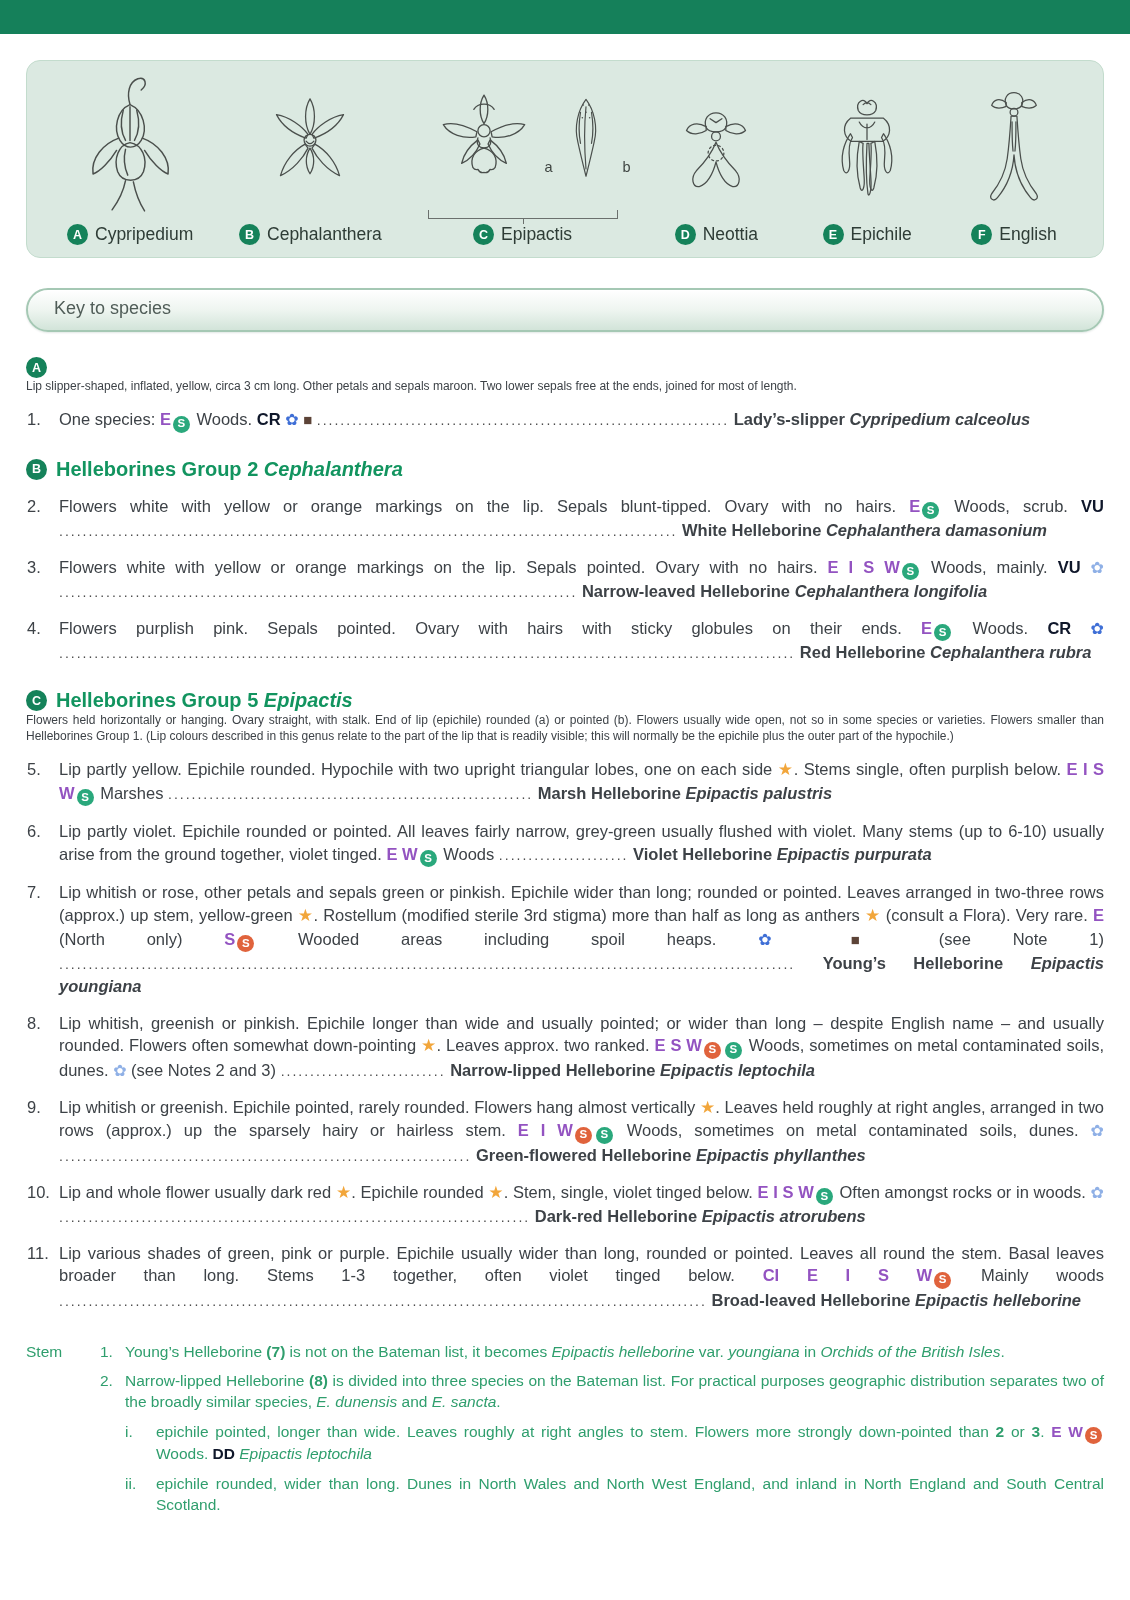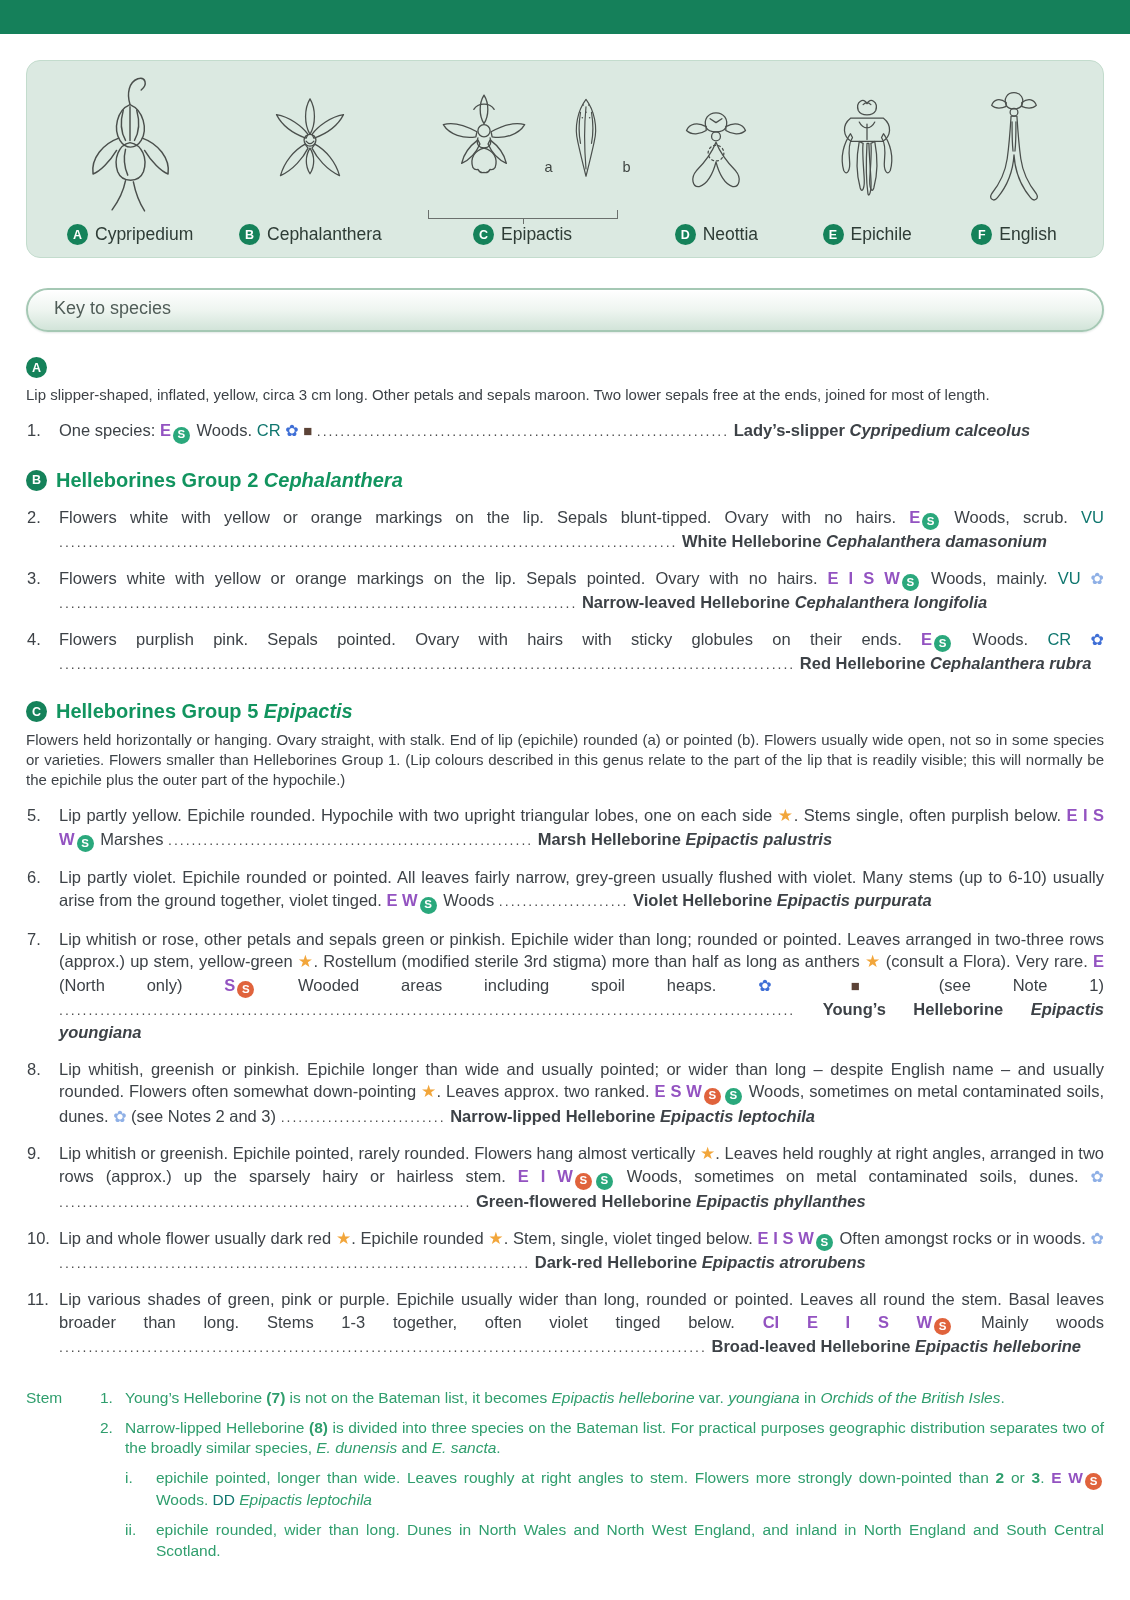--- a/index.html
+++ b/index.html
@@ -21,25 +21,25 @@
   .ab{position:absolute;right:-13px;bottom:32px;font-size:14.5px;color:#3f4542}
   .bracket{align-self:stretch;height:9px;margin-top:3px;position:relative;
        border-left:1.5px solid #6b706d;border-right:1.5px solid #6b706d;border-bottom:1.5px solid #6b706d}
   .bracket::after{content:"";position:absolute;left:50%;bottom:-6px;width:1.5px;height:6px;background:#6b706d}
   .key-header{margin:30px 26px 0;border:2px solid #a5c8b4;border-radius:28px;
        background:linear-gradient(180deg,#ffffff 0%,#eef5f0 50%,#d2e4d9 100%);
        padding:8px 26px 11px;font-size:18px;color:#505d58;box-shadow:inset 0 1px 0 #fff, 0 1px 2px rgba(0,60,40,.12)}
   .content{margin:0 26px}
   .sec-head{display:flex;align-items:center;gap:9px;margin-top:25px;color:#12945f;font-size:20px;font-weight:700}
   .sec-title em{font-style:italic}
-  .intro{margin-top:7px;font-size:15px;line-height:1.34;text-align:justify}
+  .intro{font-size:12px;line-height:1.34;text-align:justify}
   .entry{position:relative;padding-left:33px;margin-top:14px;font-size:16.5px;line-height:1.38;text-align:justify}
   .entry .num{position:absolute;left:1px}
   .sg-p{color:#9353c1;font-weight:700}
-  .sg-r{color:#0f766e;font-weight:400}
+  .sg-r{color:#0f172a;font-weight:700}
   .sg-gs,.sg-os{display:inline-flex;width:17px;height:17px;border-radius:50%;color:#fff;
        font-size:11.5px;font-weight:700;align-items:center;justify-content:center;
        vertical-align:-2px;margin:0 2px}
   .sg-gs{background:#2aa87c}
   .sg-os{background:#e0633c}
   .sg-st{color:#f2a63b;font-size:17px}
   .sg-fl{color:#3f6fd6;font-size:16px}
   .sg-fll{color:#8fb0e6;font-size:16px}
   .sg-sq{color:#5c4337;font-size:15px}
   .sg-d{color:#4c4c4c;letter-spacing:2px;font-size:14px}

